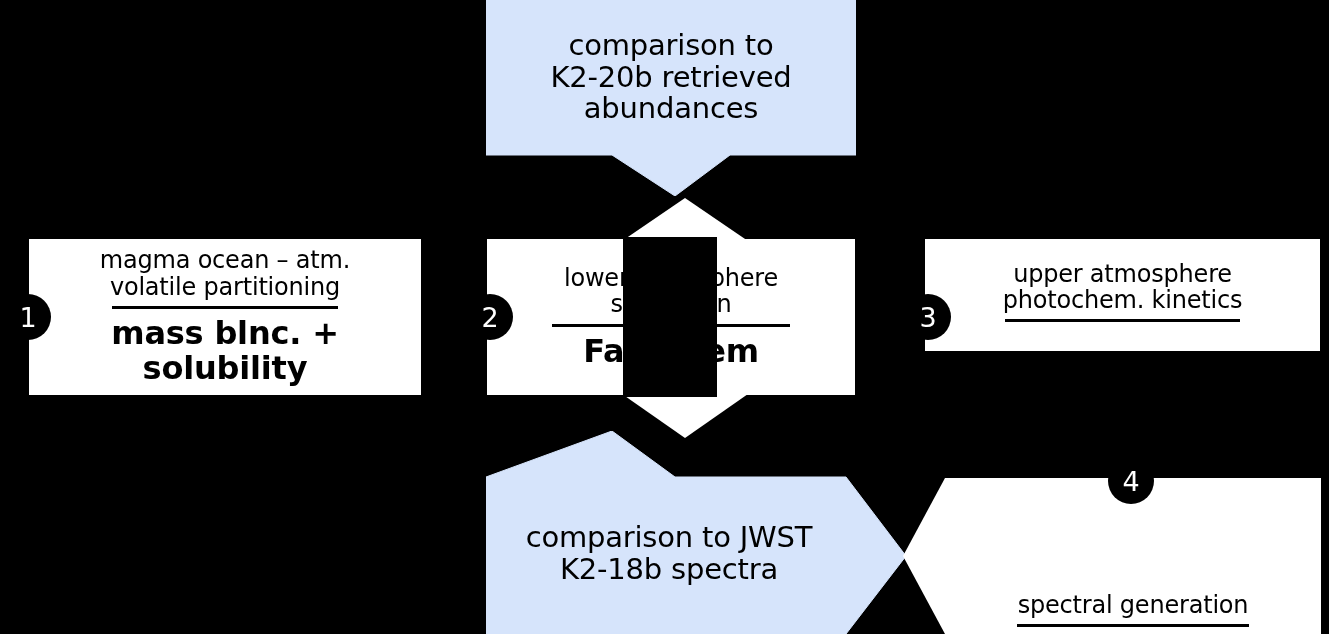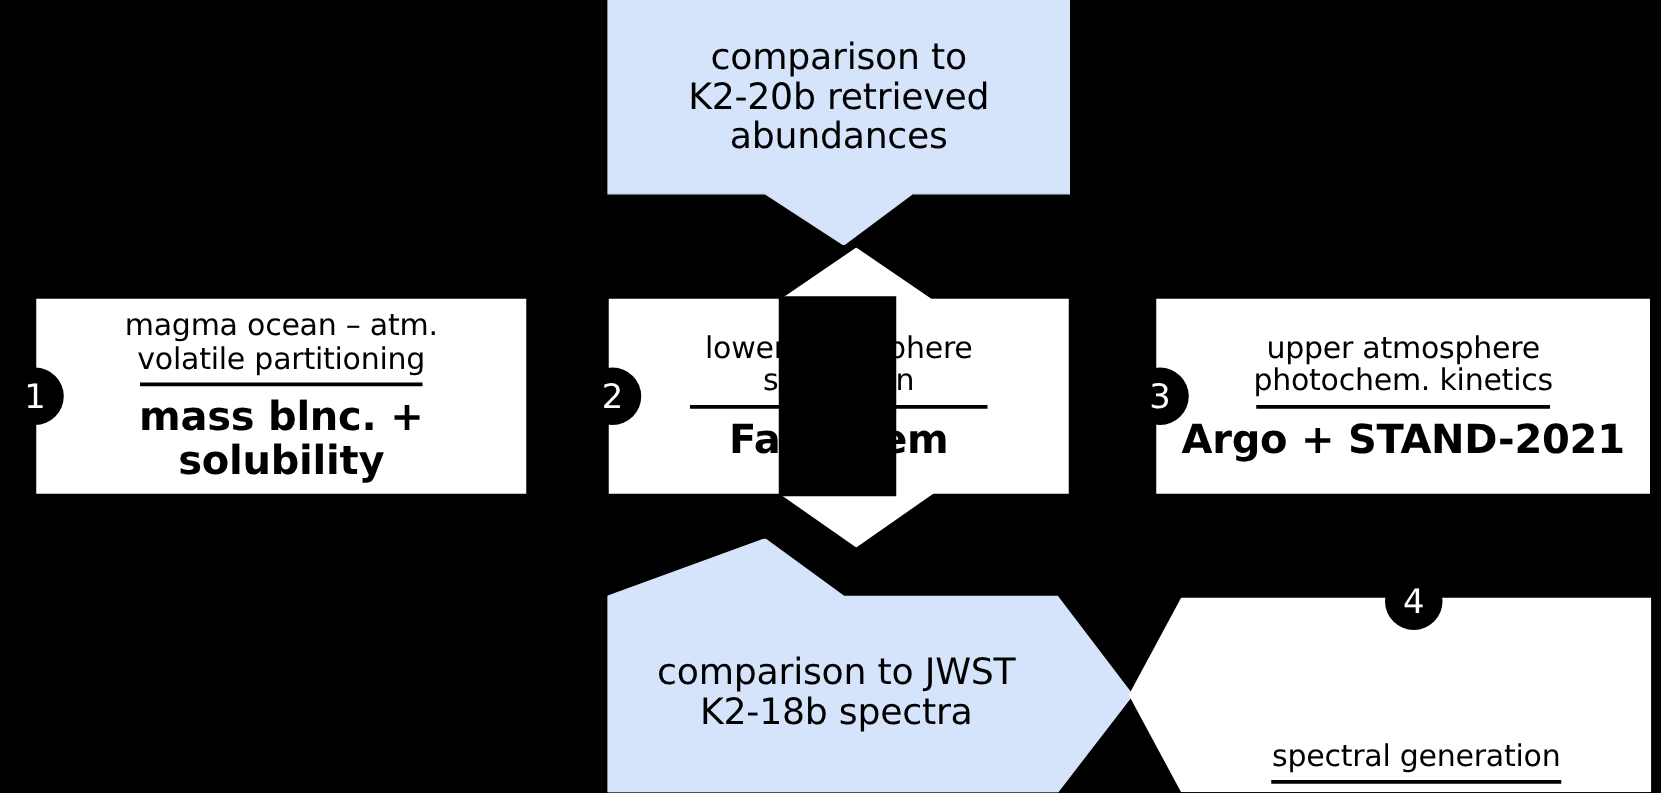--- a/index.html
+++ b/index.html
@@ -135,26 +135,25 @@
       <div class="proc-rule" style="width:238px;"></div>
       <div class="proc-code">FastChem</div>
     </div>
   </div>
   <div class="badge" style="left:467px; top:294px;">
     <span>2</span>
   </div>
 
   <div class="occluder" style="left:623px; top:237px; width:94px; height:160px;"></div>
 
-  <div class="shape" style="left:925px; top:239px; width:395px; height:156px; background:#ffffff;">
+  <div class="shape" style="left:925px; top:239px; width:395px; height:112px; background:#ffffff;">
     <div class="shape-text">
       <div class="proc-title">upper atmosphere
 photochem. kinetics</div>
       <div class="proc-rule" style="width:235px;"></div>
-      <div class="proc-code">Argo + STAND-2021</div>
     </div>
   </div>
   <div class="badge" style="left:905px; top:294px;">
     <span>3</span>
   </div>
 
   <div class="shape" style="left:622px; top:394px; width:126px; height:44px;">
     <svg width="126" height="44" viewBox="0 0 126 44">
       <polygon points="0,0 126,0 63,44" fill="#ffffff"></polygon>
     </svg>

